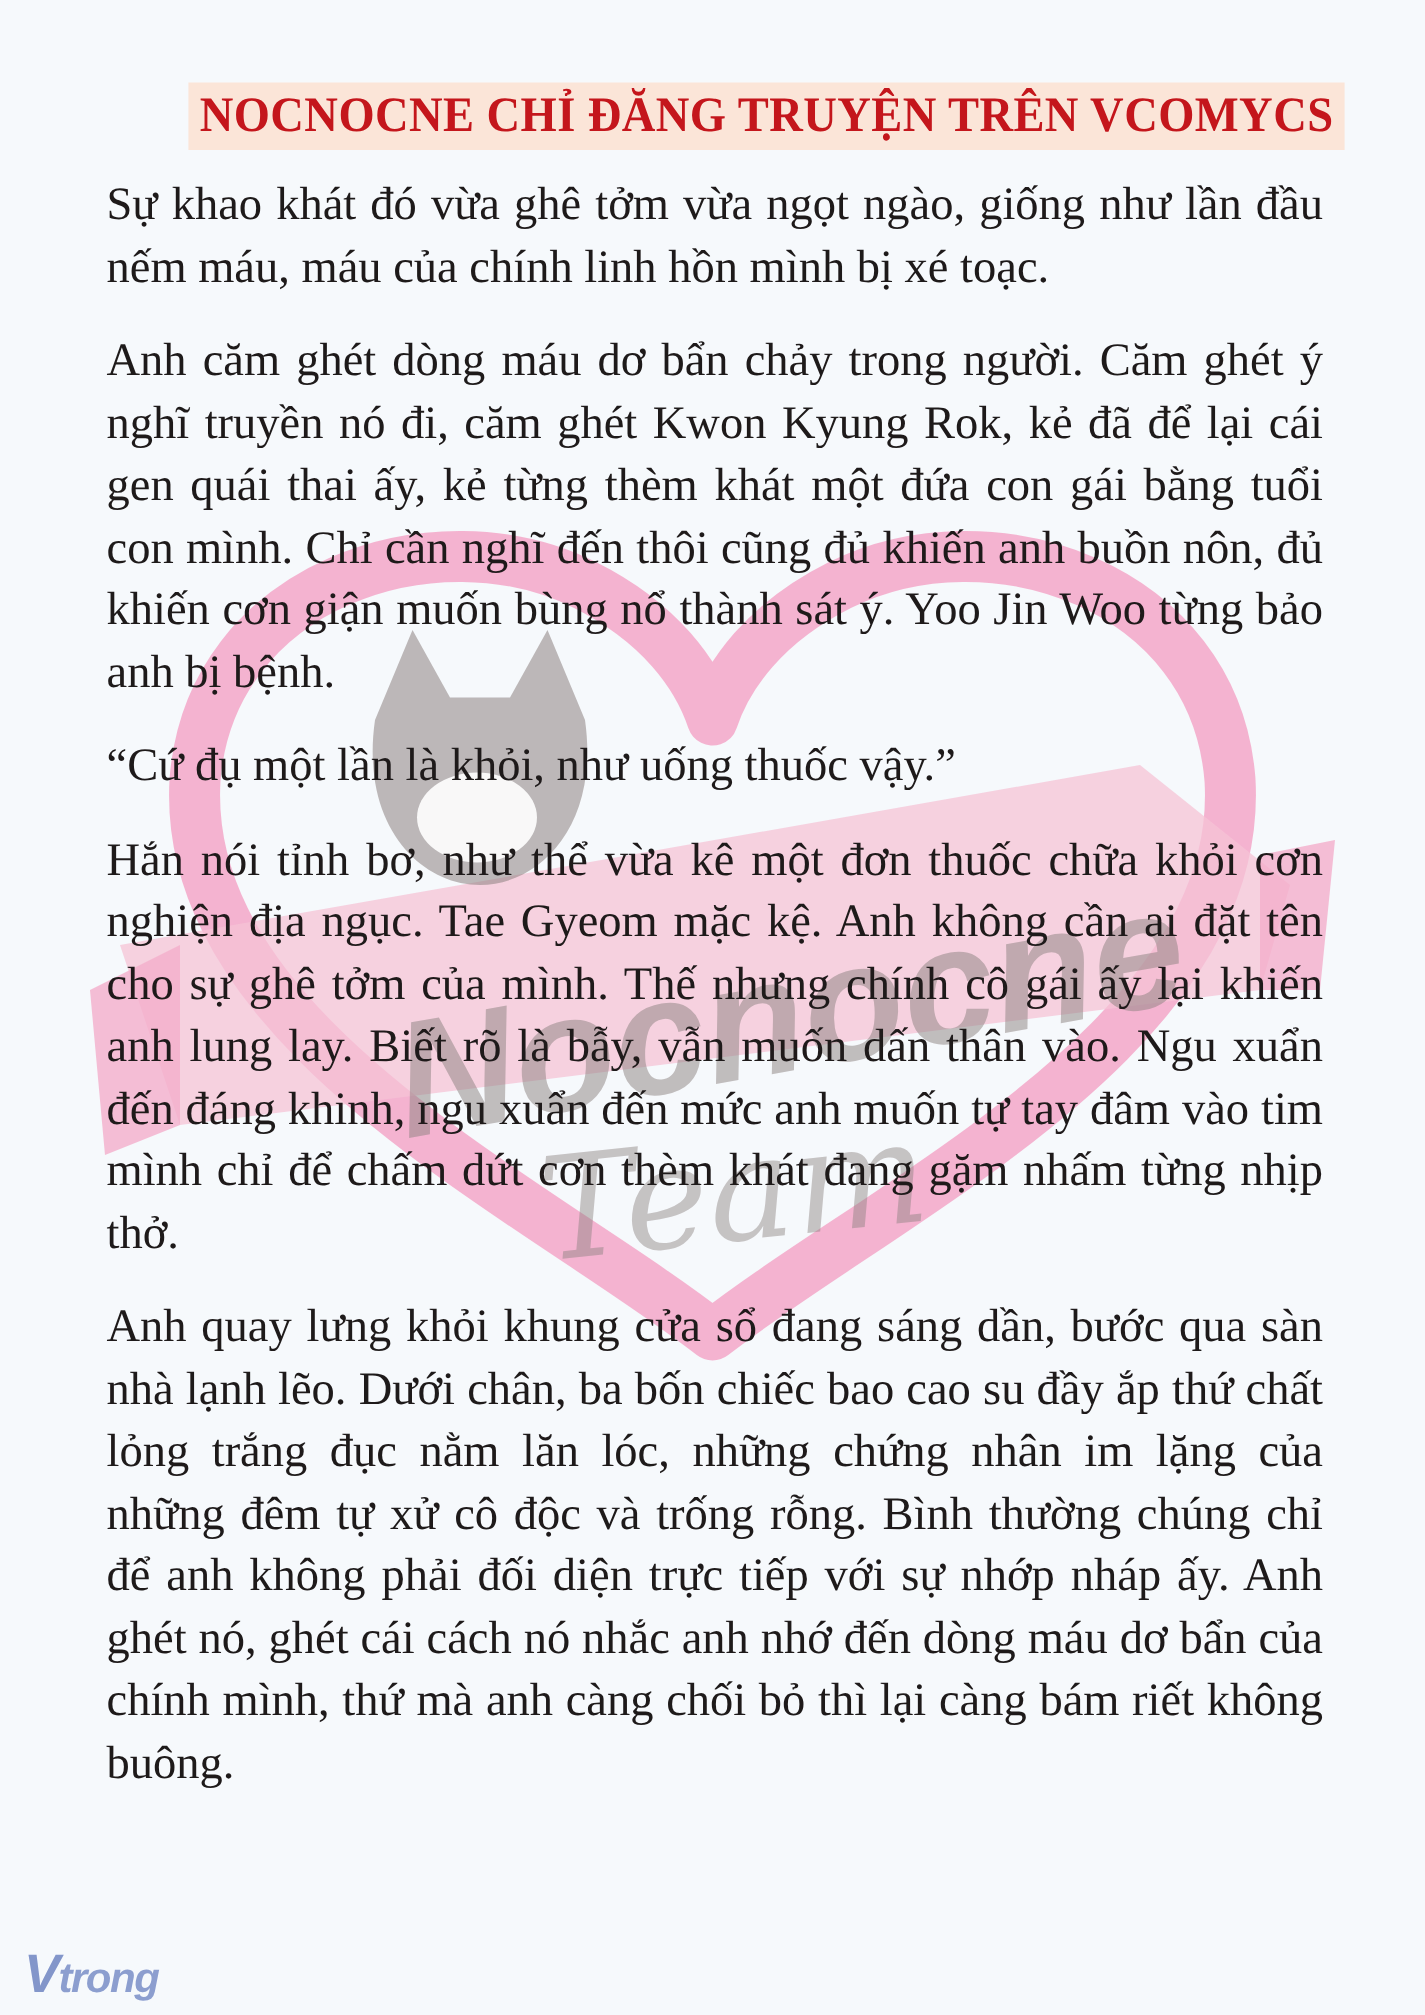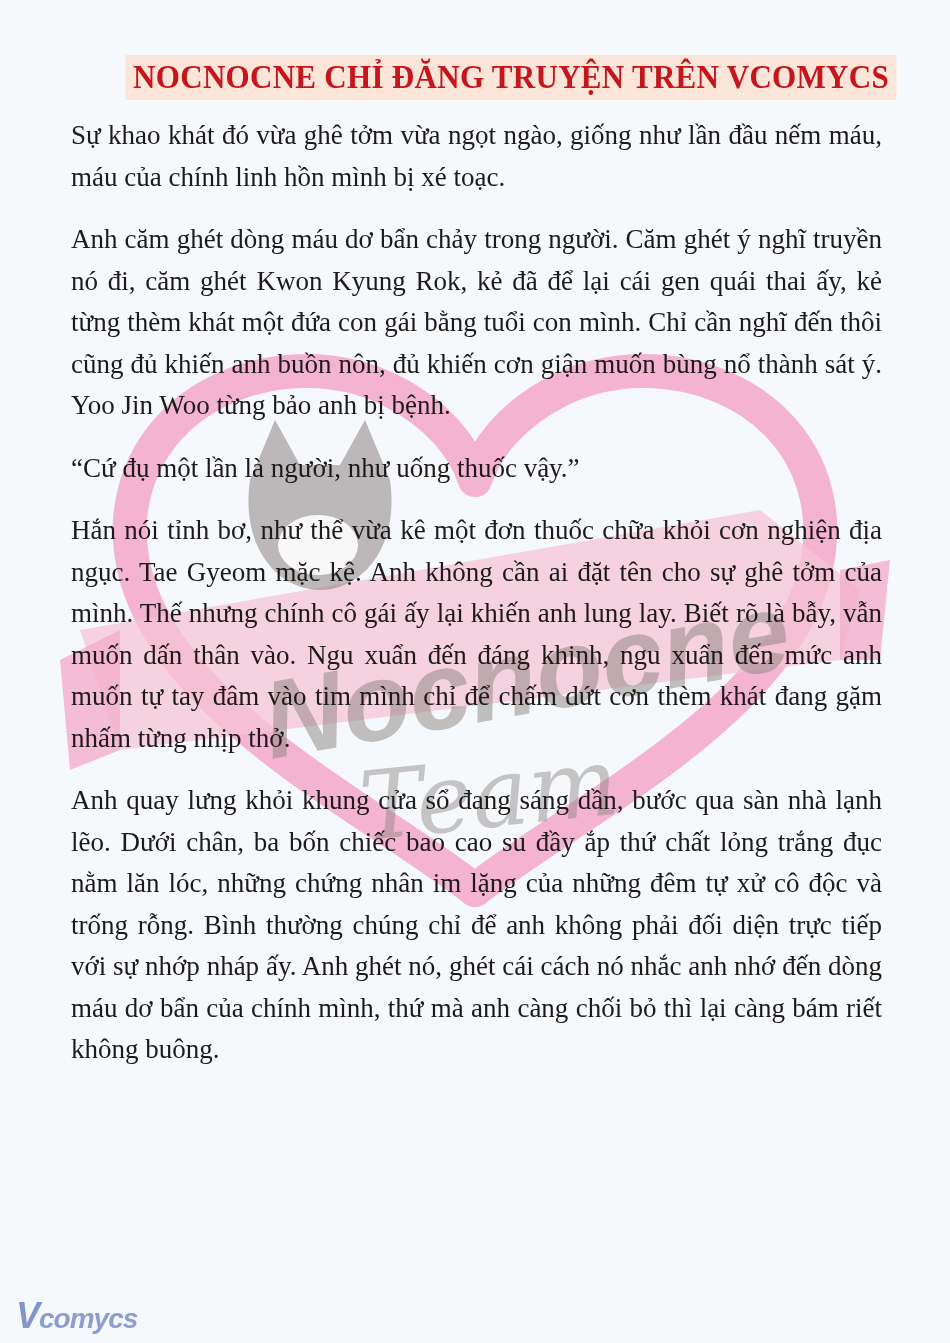--- a/index.html
+++ b/index.html
@@ -51,21 +51,21 @@
       transform: scaleX(0.94);
       transform-origin: center;
     }
     .content {
       position: absolute;
       left: 71px;
       top: 115px;
       width: 811px;
       z-index: 2;
       color: #1e1a1a;
-      font-size: 27px;
+      font-size: 31px;
       line-height: 41.5px;
       text-align: justify;
     }
     .content p {
       margin: 0 0 21px 0;
     }
     .footer-logo {
       position: absolute;
       left: 16px;
       top: 1295px;
@@ -119,24 +119,24 @@
     <text x="300" y="500" font-family="DejaVu Serif, serif" font-style="italic" font-size="95" fill="#8c8280" opacity="0.45" transform="rotate(-6 400 470)">Team</text>
   </svg>
 
   <div class="title-wrap">
     <span class="title">NOCNOCNE CHỈ ĐĂNG TRUYỆN TRÊN VCOMYCS</span>
   </div>
 
   <div class="content">
     <p>Sự khao khát đó vừa ghê tởm vừa ngọt ngào, giống như lần đầu nếm máu, máu của chính linh hồn mình bị xé toạc.</p>
     <p>Anh căm ghét dòng máu dơ bẩn chảy trong người. Căm ghét ý nghĩ truyền nó đi, căm ghét Kwon Kyung Rok, kẻ đã để lại cái gen quái thai ấy, kẻ từng thèm khát một đứa con gái bằng tuổi con mình. Chỉ cần nghĩ đến thôi cũng đủ khiến anh buồn nôn, đủ khiến cơn giận muốn bùng nổ thành sát ý. Yoo Jin Woo từng bảo anh bị bệnh.</p>
-    <p>“Cứ đụ một lần là người, như uống thuốc vậy.”</p>
+    <p>“Cứ đụ một lần là khỏi, như uống thuốc vậy.”</p>
     <p>Hắn nói tỉnh bơ, như thể vừa kê một đơn thuốc chữa khỏi cơn nghiện địa ngục. Tae Gyeom mặc kệ. Anh không cần ai đặt tên cho sự ghê tởm của mình. Thế nhưng chính cô gái ấy lại khiến anh lung lay. Biết rõ là bẫy, vẫn muốn dấn thân vào. Ngu xuẩn đến đáng khinh, ngu xuẩn đến mức anh muốn tự tay đâm vào tim mình chỉ để chấm dứt cơn thèm khát đang gặm nhấm từng nhịp thở.</p>
     <p>Anh quay lưng khỏi khung cửa sổ đang sáng dần, bước qua sàn nhà lạnh lẽo. Dưới chân, ba bốn chiếc bao cao su đầy ắp thứ chất lỏng trắng đục nằm lăn lóc, những chứng nhân im lặng của những đêm tự xử cô độc và trống rỗng. Bình thường chúng chỉ để anh không phải đối diện trực tiếp với sự nhớp nháp ấy. Anh ghét nó, ghét cái cách nó nhắc anh nhớ đến dòng máu dơ bẩn của chính mình, thứ mà anh càng chối bỏ thì lại càng bám riết không buông.</p>
   </div>
 
   <div class="footer-logo">
-    <span class="v">V</span><span>comycs</span>
+    <span class="v">V</span><span>trong</span>
   </div>
 
   <div class="footer-credit">damconuong</div>
 
 </div>
 
 </body></html>

